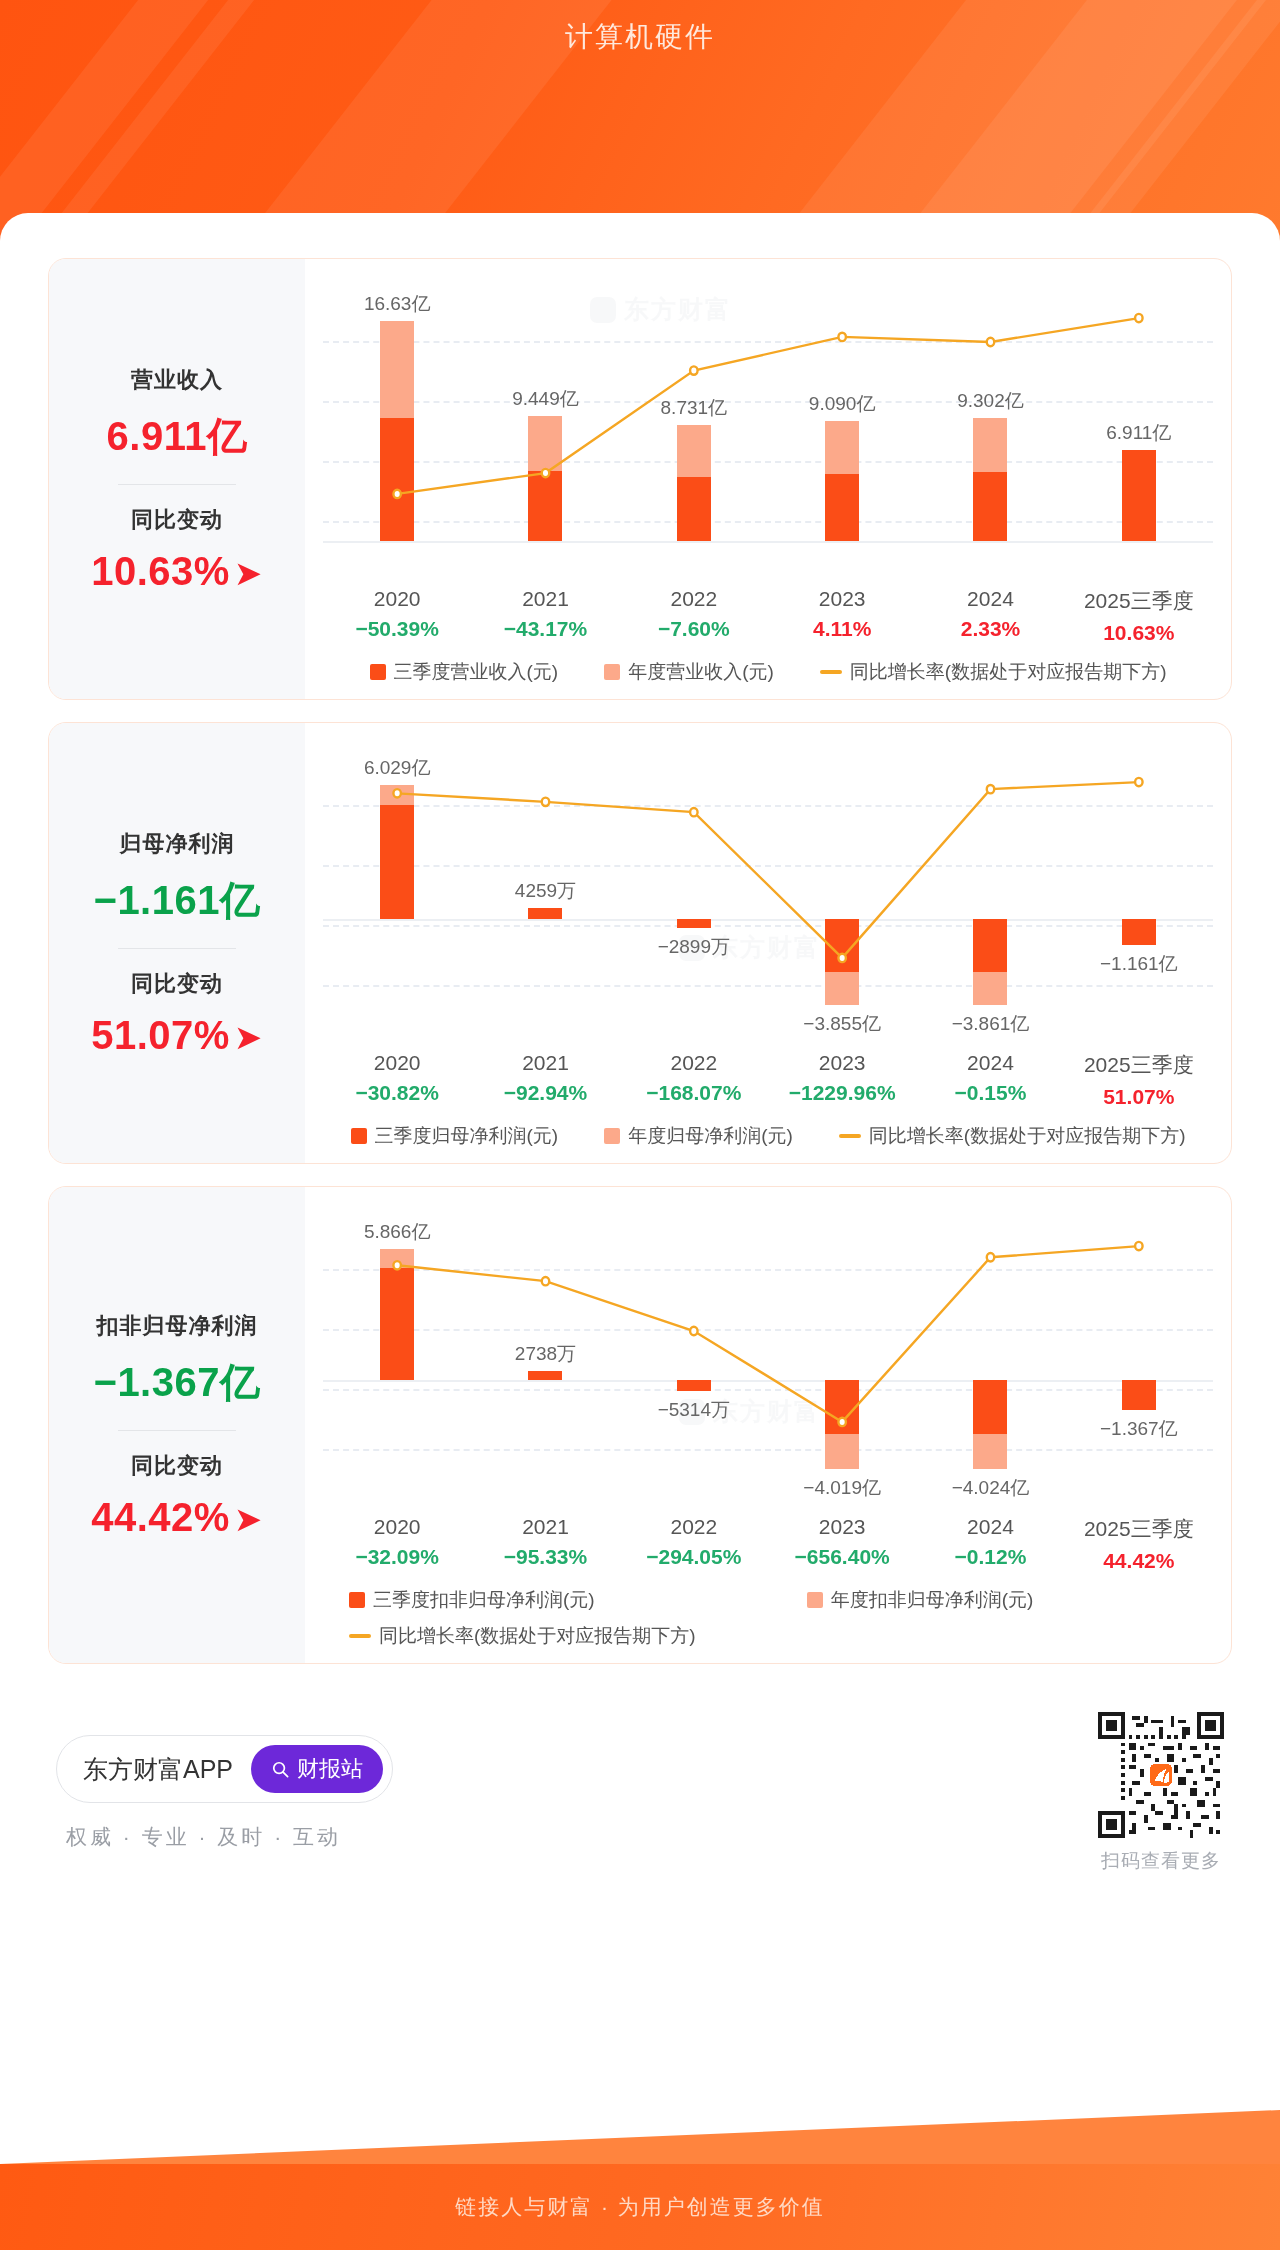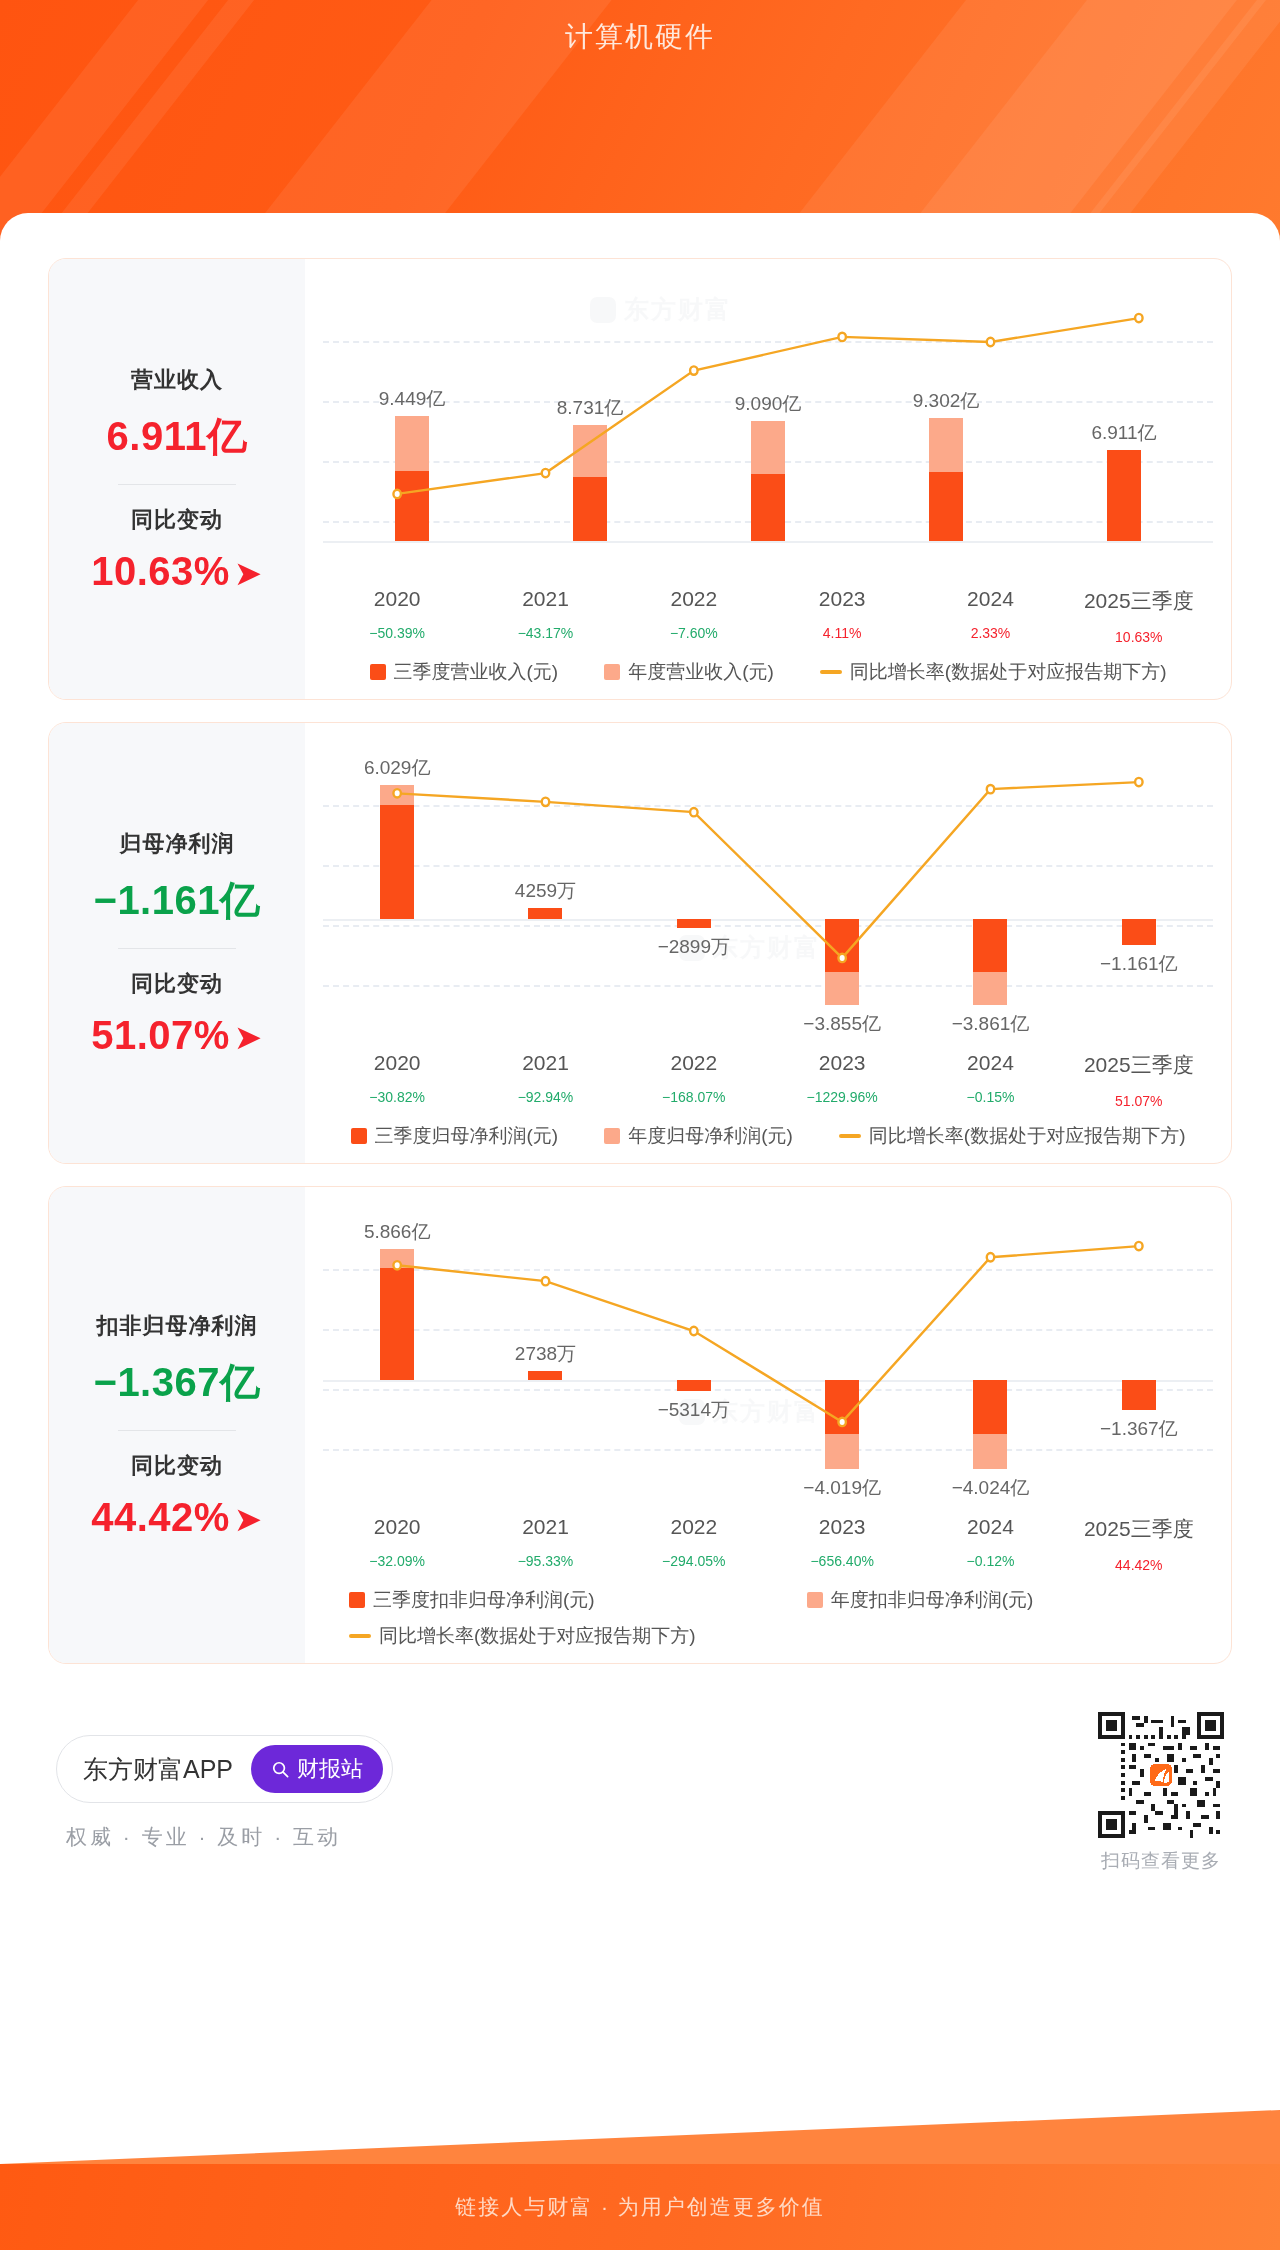--- a/index.html
+++ b/index.html
@@ -100,21 +100,21 @@
   .wm-txt { font-size: 25px; color: #e7e9ec; font-weight: bold; letter-spacing: 2px; }
   .wm-logo {
     width: 26px; height: 26px; border-radius: 7px; background: #e7e9ec;
   }
   svg.lineplot { position: absolute; left: 0; top: 0; overflow: visible; }
 
   
   .xaxis { display: flex; margin-top: 6px; }
   .xcell { flex: 1; text-align: center; }
   .xyear { font-size: 21px; color: #555; }
-  .xpct  { font-size: 14px; margin-top: 14px; }
+  .xpct  { font-size: 21px; margin-top: 6px; font-weight: bold; }
   .xpct.neg { color: #22ab6b; }
   .xpct.pos { color: #f5222d; }
 
   
   .legend { display: flex; justify-content: center; gap: 46px; margin-top: 14px; flex-wrap: wrap; }
   .legend.two-line { flex-direction: column; align-items: flex-start; gap: 10px; padding-left: 26px; }
   .legend-row { display: flex; gap: 46px; }
   .lg-item { display: flex; align-items: center; gap: 8px; font-size: 19px; color: #555; white-space: nowrap; }
   .sw-sq { width: 16px; height: 16px; border-radius: 2px; }
   .sw-line { width: 22px; height: 4px; border-radius: 2px; background: #f5a623; }
@@ -187,20 +187,25 @@
               <div class="gridline" style="top: 60px;"></div>
               <div class="gridline" style="top: 120px;"></div>
               <div class="gridline" style="top: 180px;"></div>
               <div class="gridline" style="top: 240px;"></div>
               <div class="zeroline" style="top: 260.294px;"></div>
               <div class="watermark" style="left: 30%; top: 4%;">
                 <span class="wm-logo"></span>
                 <span class="wm-txt">东方财富</span>
               </div>
               <div class="cols">
+                <div class="col">
+                  <div class="bar-annual" style="top: 39.7059px; height: 220.588px;"></div>
+                  <div class="bar-q3" style="top: 136.934px; height: 123.36px;"></div>
+                  <div class="bar-lbl" style="top: 9.70588px;">16.63亿</div>
+                </div>
                 <div class="col">
                   <div class="bar-annual" style="top: 134.958px; height: 125.336px;"></div>
                   <div class="bar-q3" style="top: 190.125px; height: 70.1691px;"></div>
                   <div class="bar-lbl" style="top: 104.958px;">9.449亿</div>
                 </div>
                 <div class="col">
                   <div class="bar-annual" style="top: 144.482px; height: 115.812px;"></div>
                   <div class="bar-q3" style="top: 195.563px; height: 64.7306px;"></div>
                   <div class="bar-lbl" style="top: 114.482px;">8.731亿</div>
                 </div>

